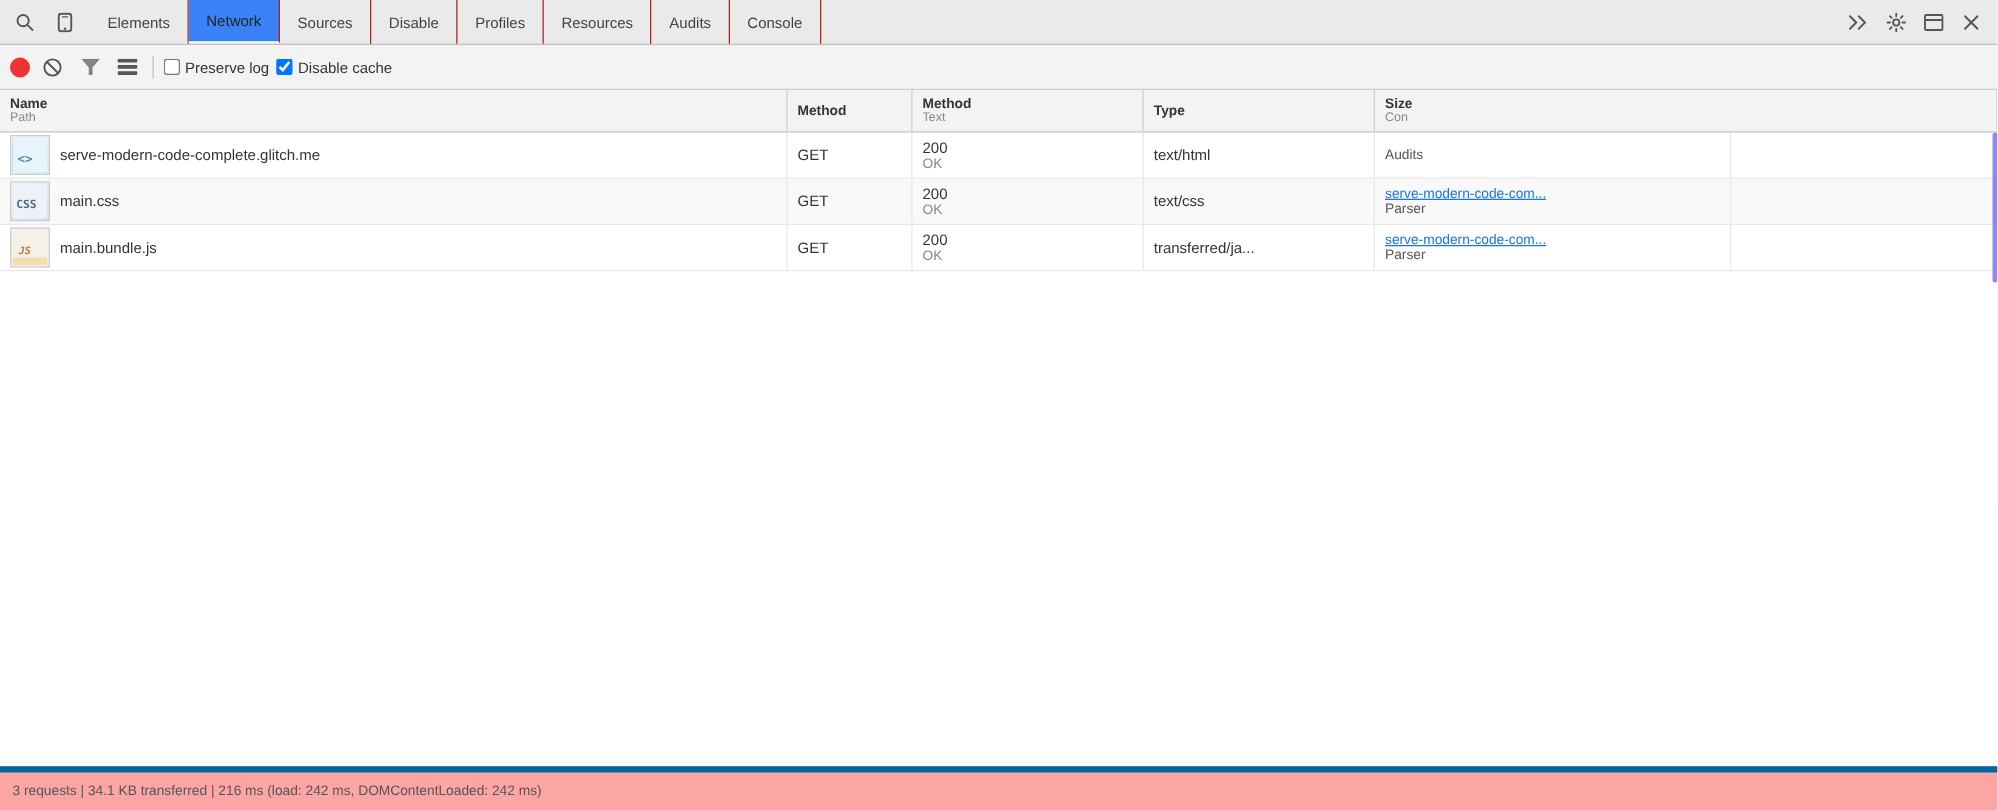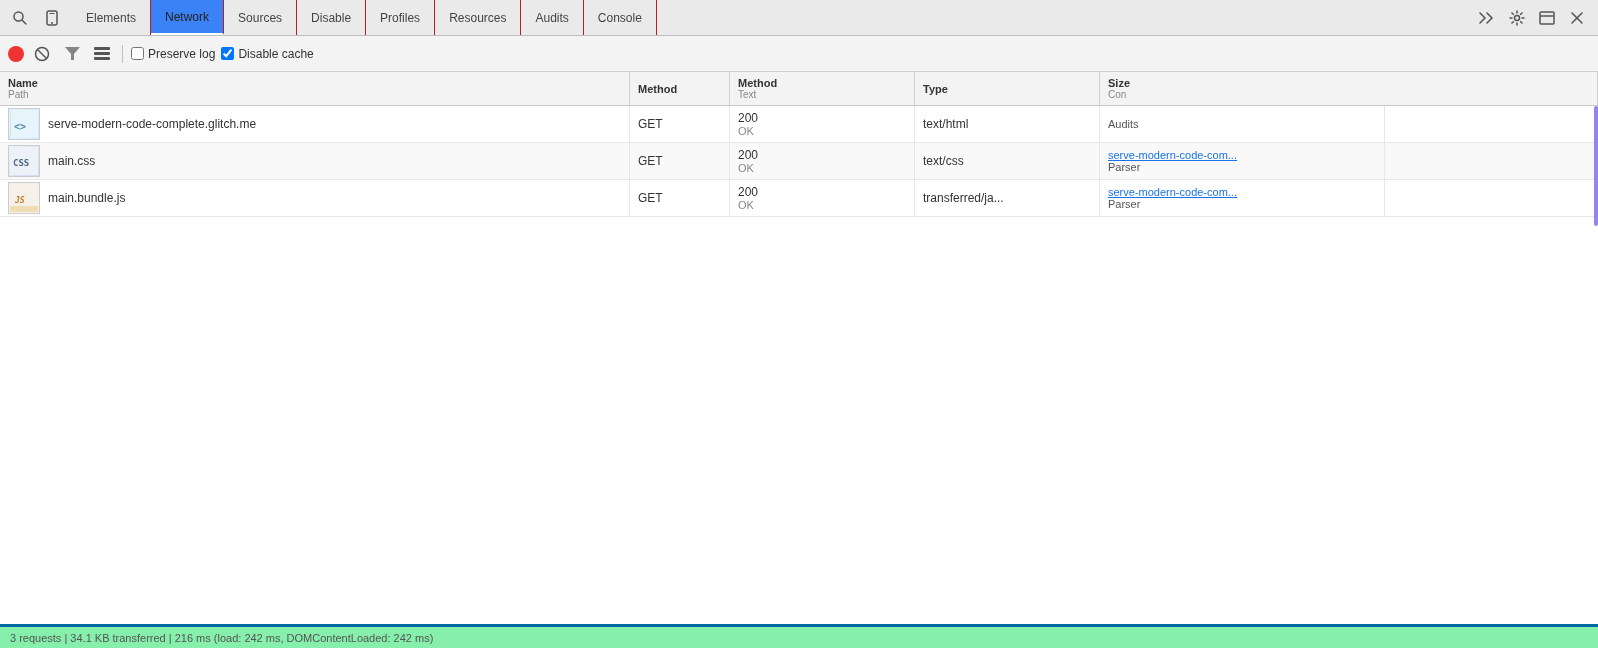--- a/index.html
+++ b/index.html
@@ -258,23 +258,23 @@
       top: 0;
       width: 4px;
       height: 120px;
       background: #7b68ee;
       border-radius: 2px;
       opacity: 0.8;
     }
 
     
     .status-bar {
-      height: 24px;
-      background: #86efac;
-      border-top: 3px solid #0369a1;
+      height: 35px;
+      background: #fca5a5;
+      border-top: 5px solid #0369a1;
       display: flex;
       align-items: center;
       padding: 0 10px;
       font-size: 11px;
       color: #555;
       flex-shrink: 0;
     }
 
     
     svg { display: inline-block; vertical-align: middle; }

